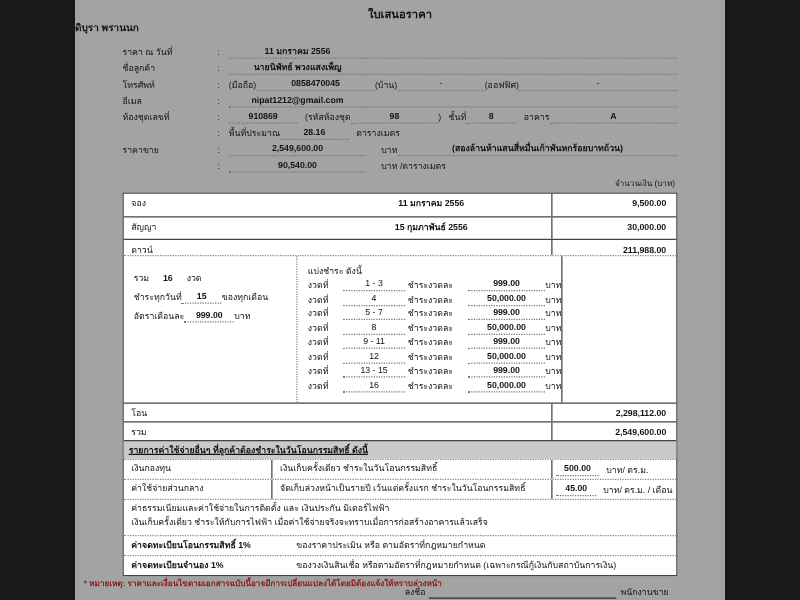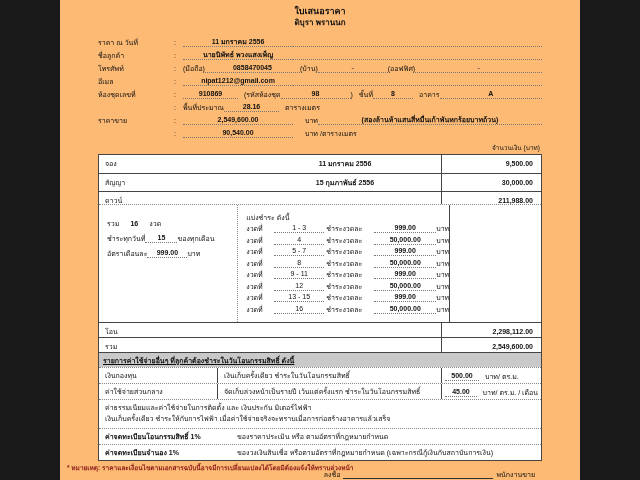--- a/index.html
+++ b/index.html
@@ -1,20 +1,20 @@
 <!DOCTYPE html>
 <html><head>
 <meta charset="utf-8">
 <style>
   * { box-sizing: border-box; margin: 0; padding: 0; }
   html,body { width:640px; height:480px; overflow:hidden; }
   body { background:#191919; font-family:"Liberation Sans", sans-serif; color:#111; }
-  .paper { position:absolute; left:60px; top:0; width:520px; height:480px; background:#fdba74; font-size:7px; line-height:9px; }
+  .paper { position:absolute; left:60px; top:0; width:520px; height:480px; background:#a3a3a3; font-size:7px; line-height:9px; }
   .title { text-align:center; font-weight:bold; font-size:9px; padding-top:7px; }
-  .subtitle { text-align:center; font-weight:bold; font-size:8px; padding-top:2px; }
+  .subtitle { font-weight:bold; font-size:8px; padding-top:2px; }
   .b { font-weight:bold; }
   .fields { margin:7px 38px 0 38px; }
   .frow { display:flex; align-items:flex-end; height:13px; white-space:nowrap; }
   .flabel { width:76px; flex-shrink:0; }
   .colon { width:9px; flex-shrink:0; }
   .dotv { border-bottom:1px dotted #777; text-align:center; padding:0 3px; }
   .fill { flex:1; }
   .w110 { width:110px; } .w95 { width:95px; } .w70 { width:70px; } .w55 { width:55px; }
   .w40 { width:40px; } .w32 { width:32px; } .gap { width:6px; } .gap2 { width:12px; }
   .amt-head { text-align:right; margin:5px 40px 2px 0; font-size:6.5px; }

